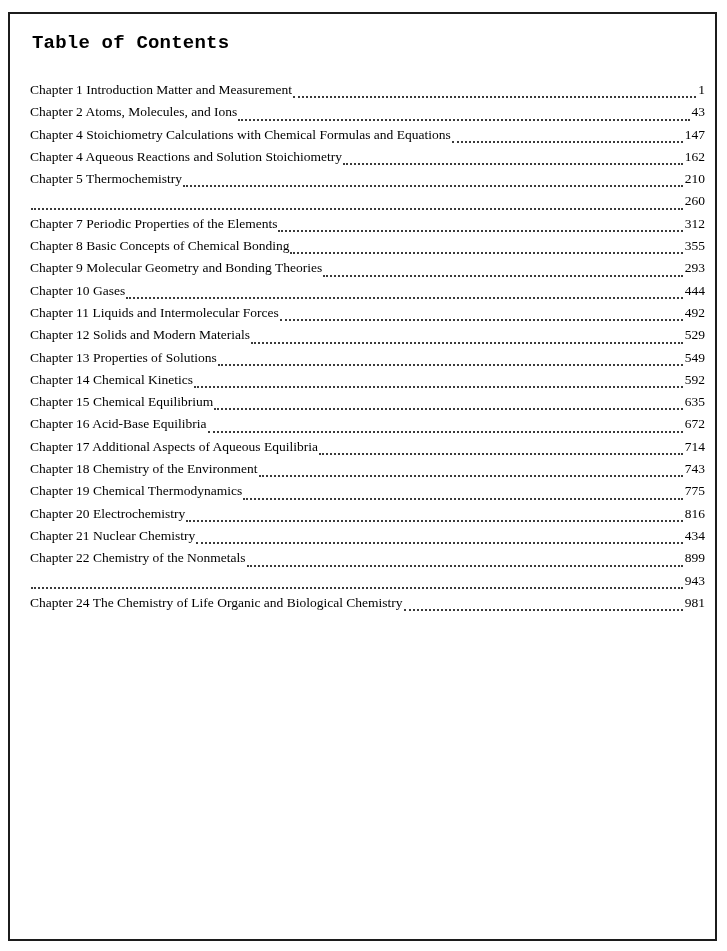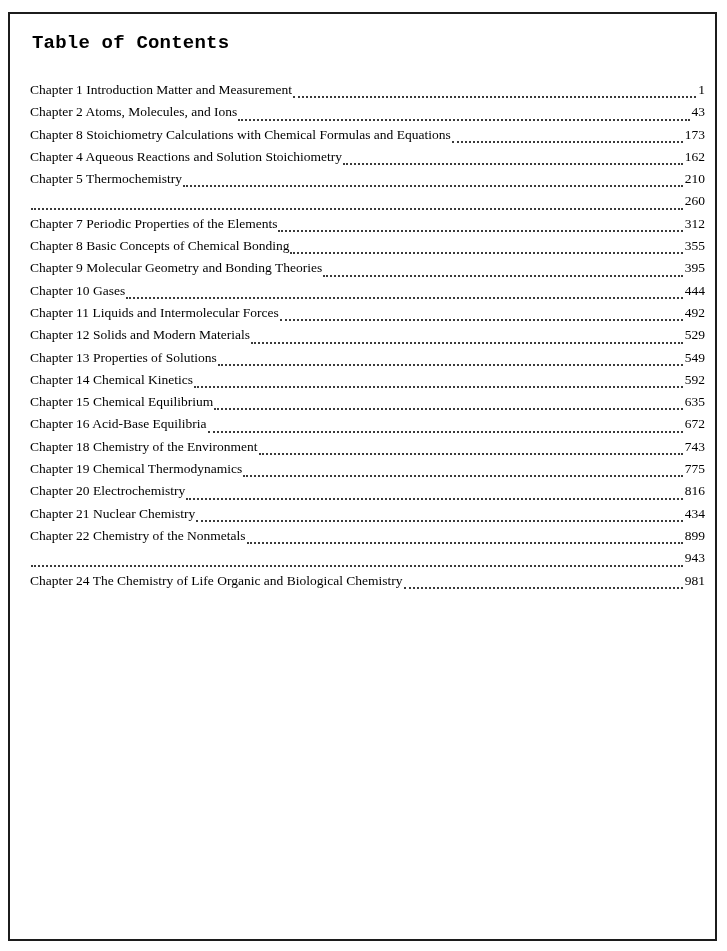--- a/index.html
+++ b/index.html
@@ -72,23 +72,23 @@
     <span class="toc-page">1</span>
   </div>
 
   <div class="toc-row">
     <span class="toc-label">Chapter 2 Atoms, Molecules, and Ions</span>
     <span class="toc-dots"></span>
     <span class="toc-page">43</span>
   </div>
 
   <div class="toc-row">
-    <span class="toc-label">Chapter 8 Stoichiometry Calculations with Chemical Formulas and Equations</span>
-    <span class="toc-dots"></span>
-    <span class="toc-page">173</span>
+    <span class="toc-label">Chapter 4 Stoichiometry Calculations with Chemical Formulas and Equations</span>
+    <span class="toc-dots"></span>
+    <span class="toc-page">147</span>
   </div>
 
   <div class="toc-row">
     <span class="toc-label">Chapter 4 Aqueous Reactions and Solution Stoichiometry</span>
     <span class="toc-dots"></span>
     <span class="toc-page">162</span>
   </div>
 
   <div class="toc-row">
     <span class="toc-label">Chapter 5 Thermochemistry</span>
@@ -109,21 +109,21 @@
 
   <div class="toc-row">
     <span class="toc-label">Chapter 8 Basic Concepts of Chemical Bonding</span>
     <span class="toc-dots"></span>
     <span class="toc-page">355</span>
   </div>
 
   <div class="toc-row">
     <span class="toc-label">Chapter 9 Molecular Geometry and Bonding Theories</span>
     <span class="toc-dots"></span>
-    <span class="toc-page">395</span>
+    <span class="toc-page">293</span>
   </div>
 
   <div class="toc-row">
     <span class="toc-label">Chapter 10 Gases</span>
     <span class="toc-dots"></span>
     <span class="toc-page">444</span>
   </div>
 
   <div class="toc-row">
     <span class="toc-label">Chapter 11 Liquids and Intermolecular Forces</span>
@@ -154,20 +154,25 @@
     <span class="toc-dots"></span>
     <span class="toc-page">635</span>
   </div>
 
   <div class="toc-row">
     <span class="toc-label">Chapter 16 Acid-Base Equilibria</span>
     <span class="toc-dots"></span>
     <span class="toc-page">672</span>
   </div>
 
+  <div class="toc-row">
+    <span class="toc-label">Chapter 17 Additional Aspects of Aqueous Equilibria</span>
+    <span class="toc-dots"></span>
+    <span class="toc-page">714</span>
+  </div>
 
   <div class="toc-row">
     <span class="toc-label">Chapter 18 Chemistry of the Environment</span>
     <span class="toc-dots"></span>
     <span class="toc-page">743</span>
   </div>
 
   <div class="toc-row">
     <span class="toc-label">Chapter 19 Chemical Thermodynamics</span>
     <span class="toc-dots"></span>

